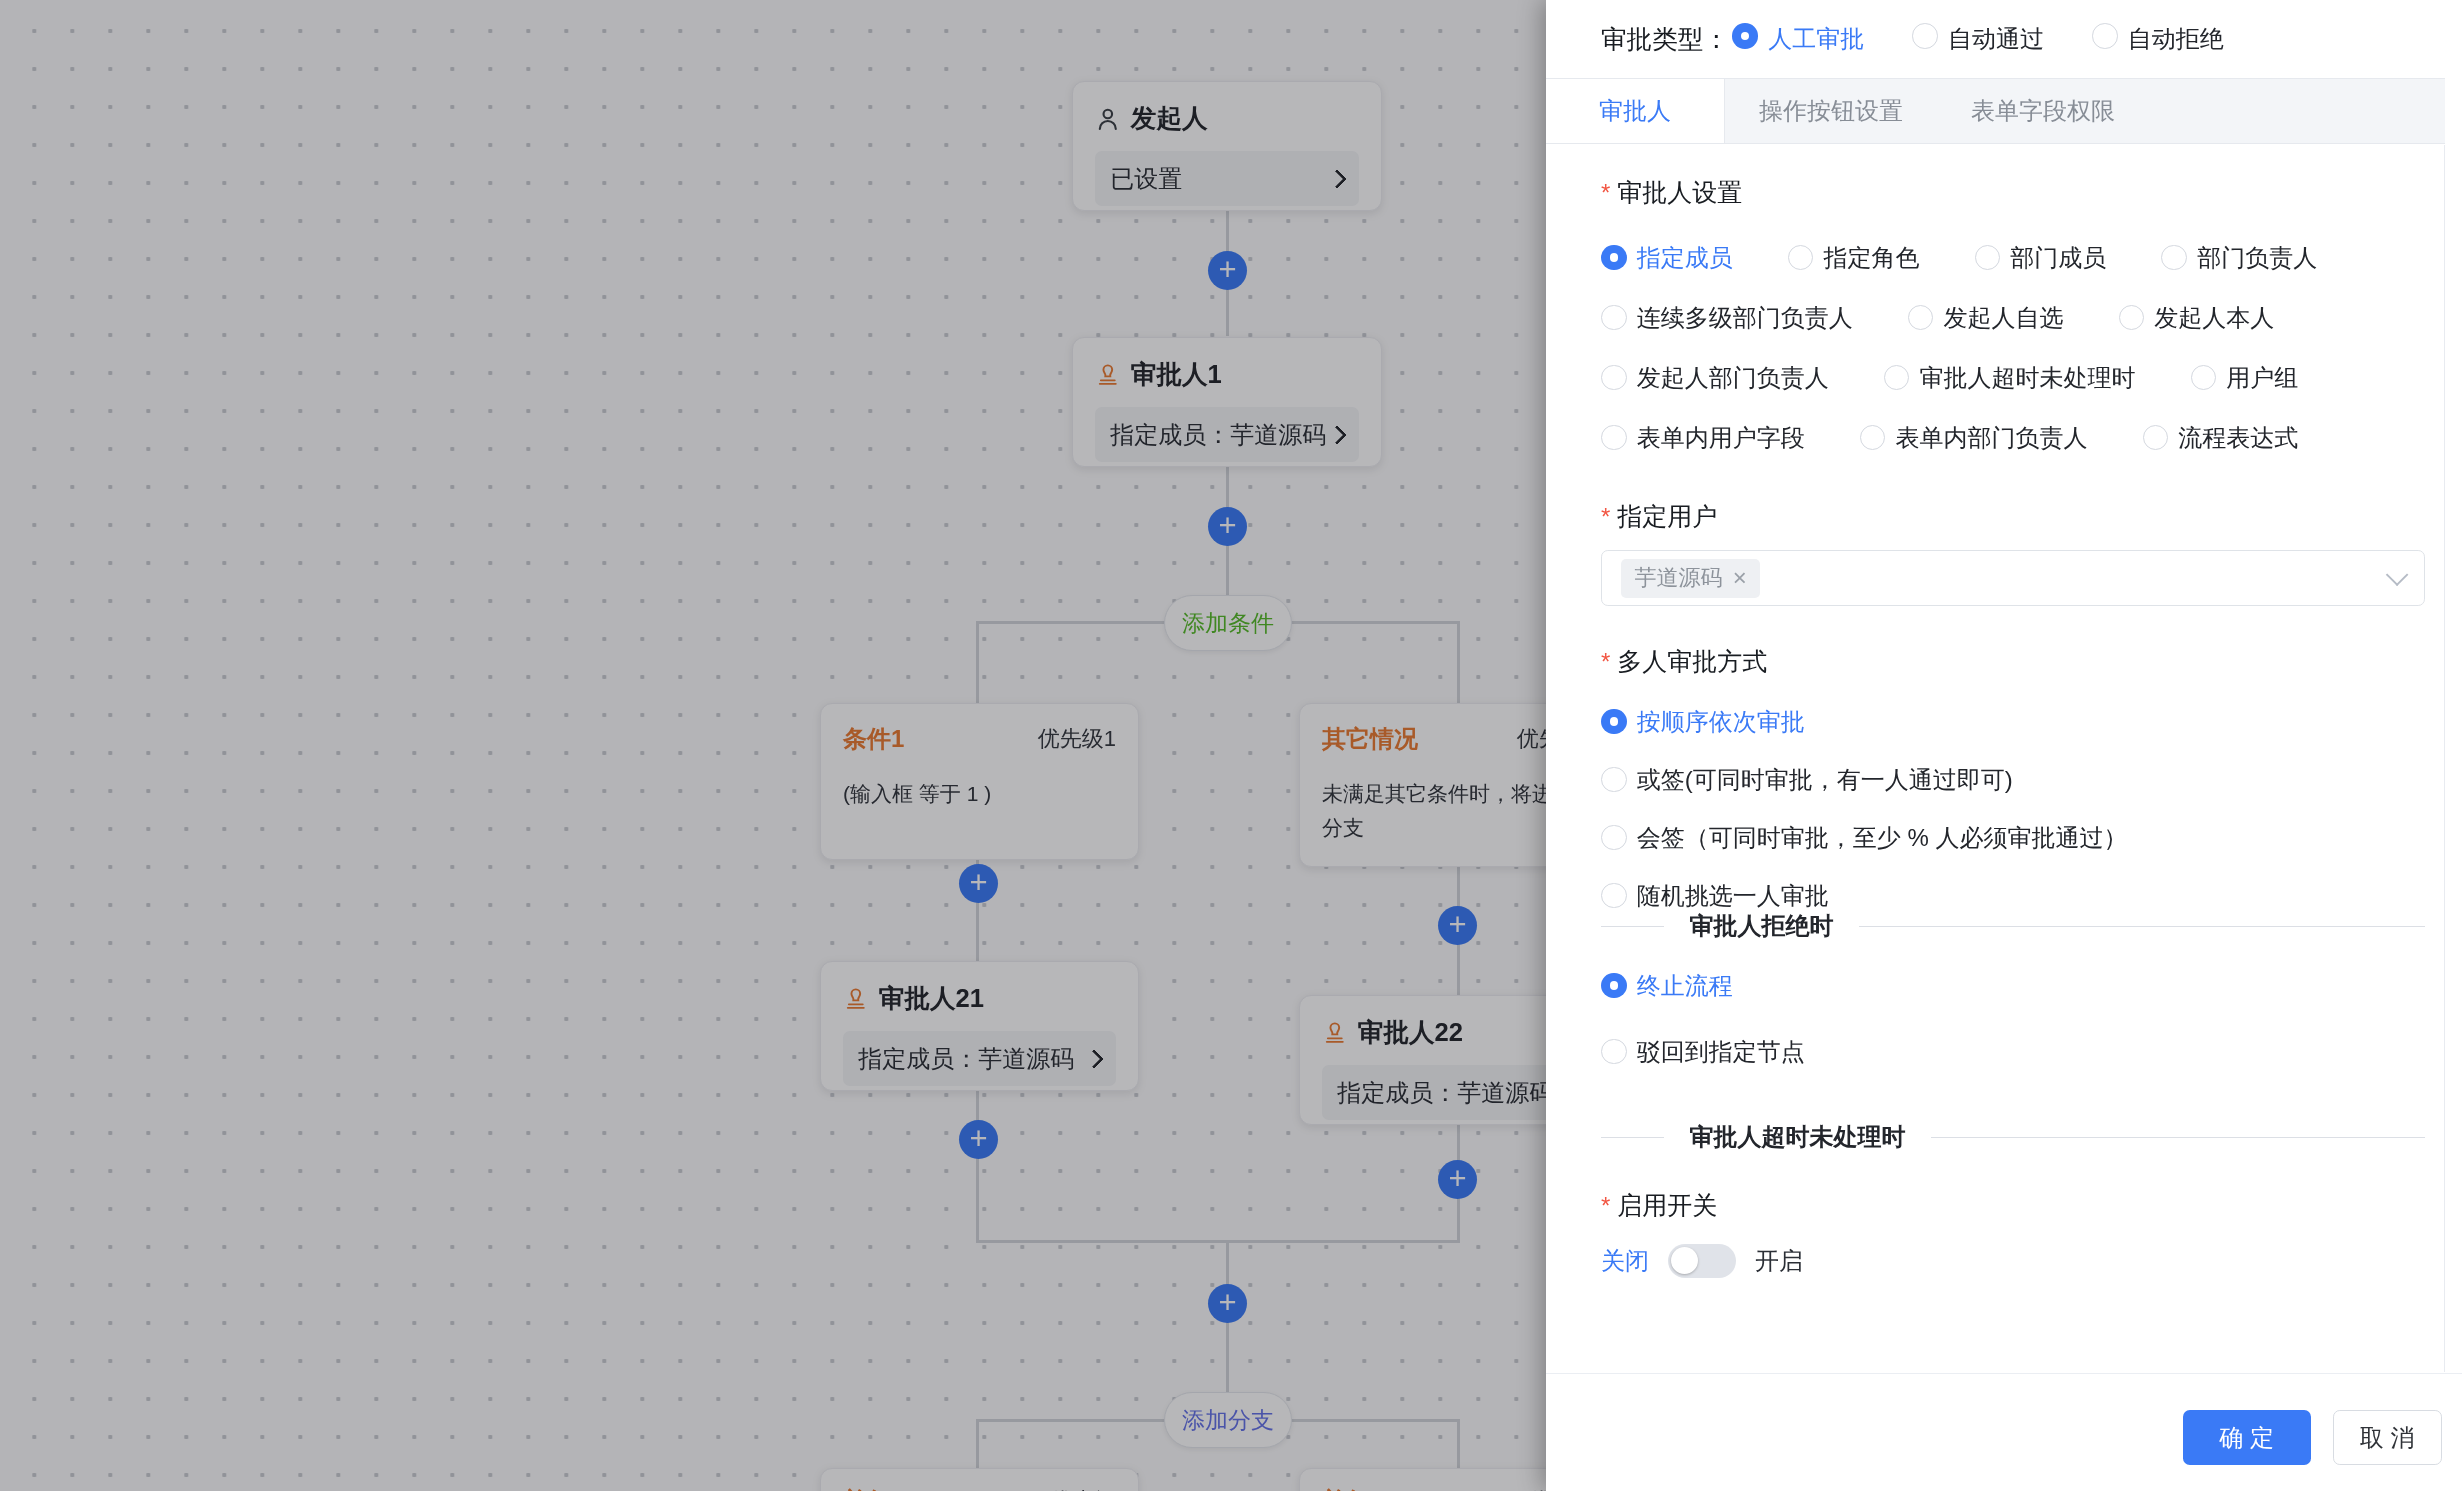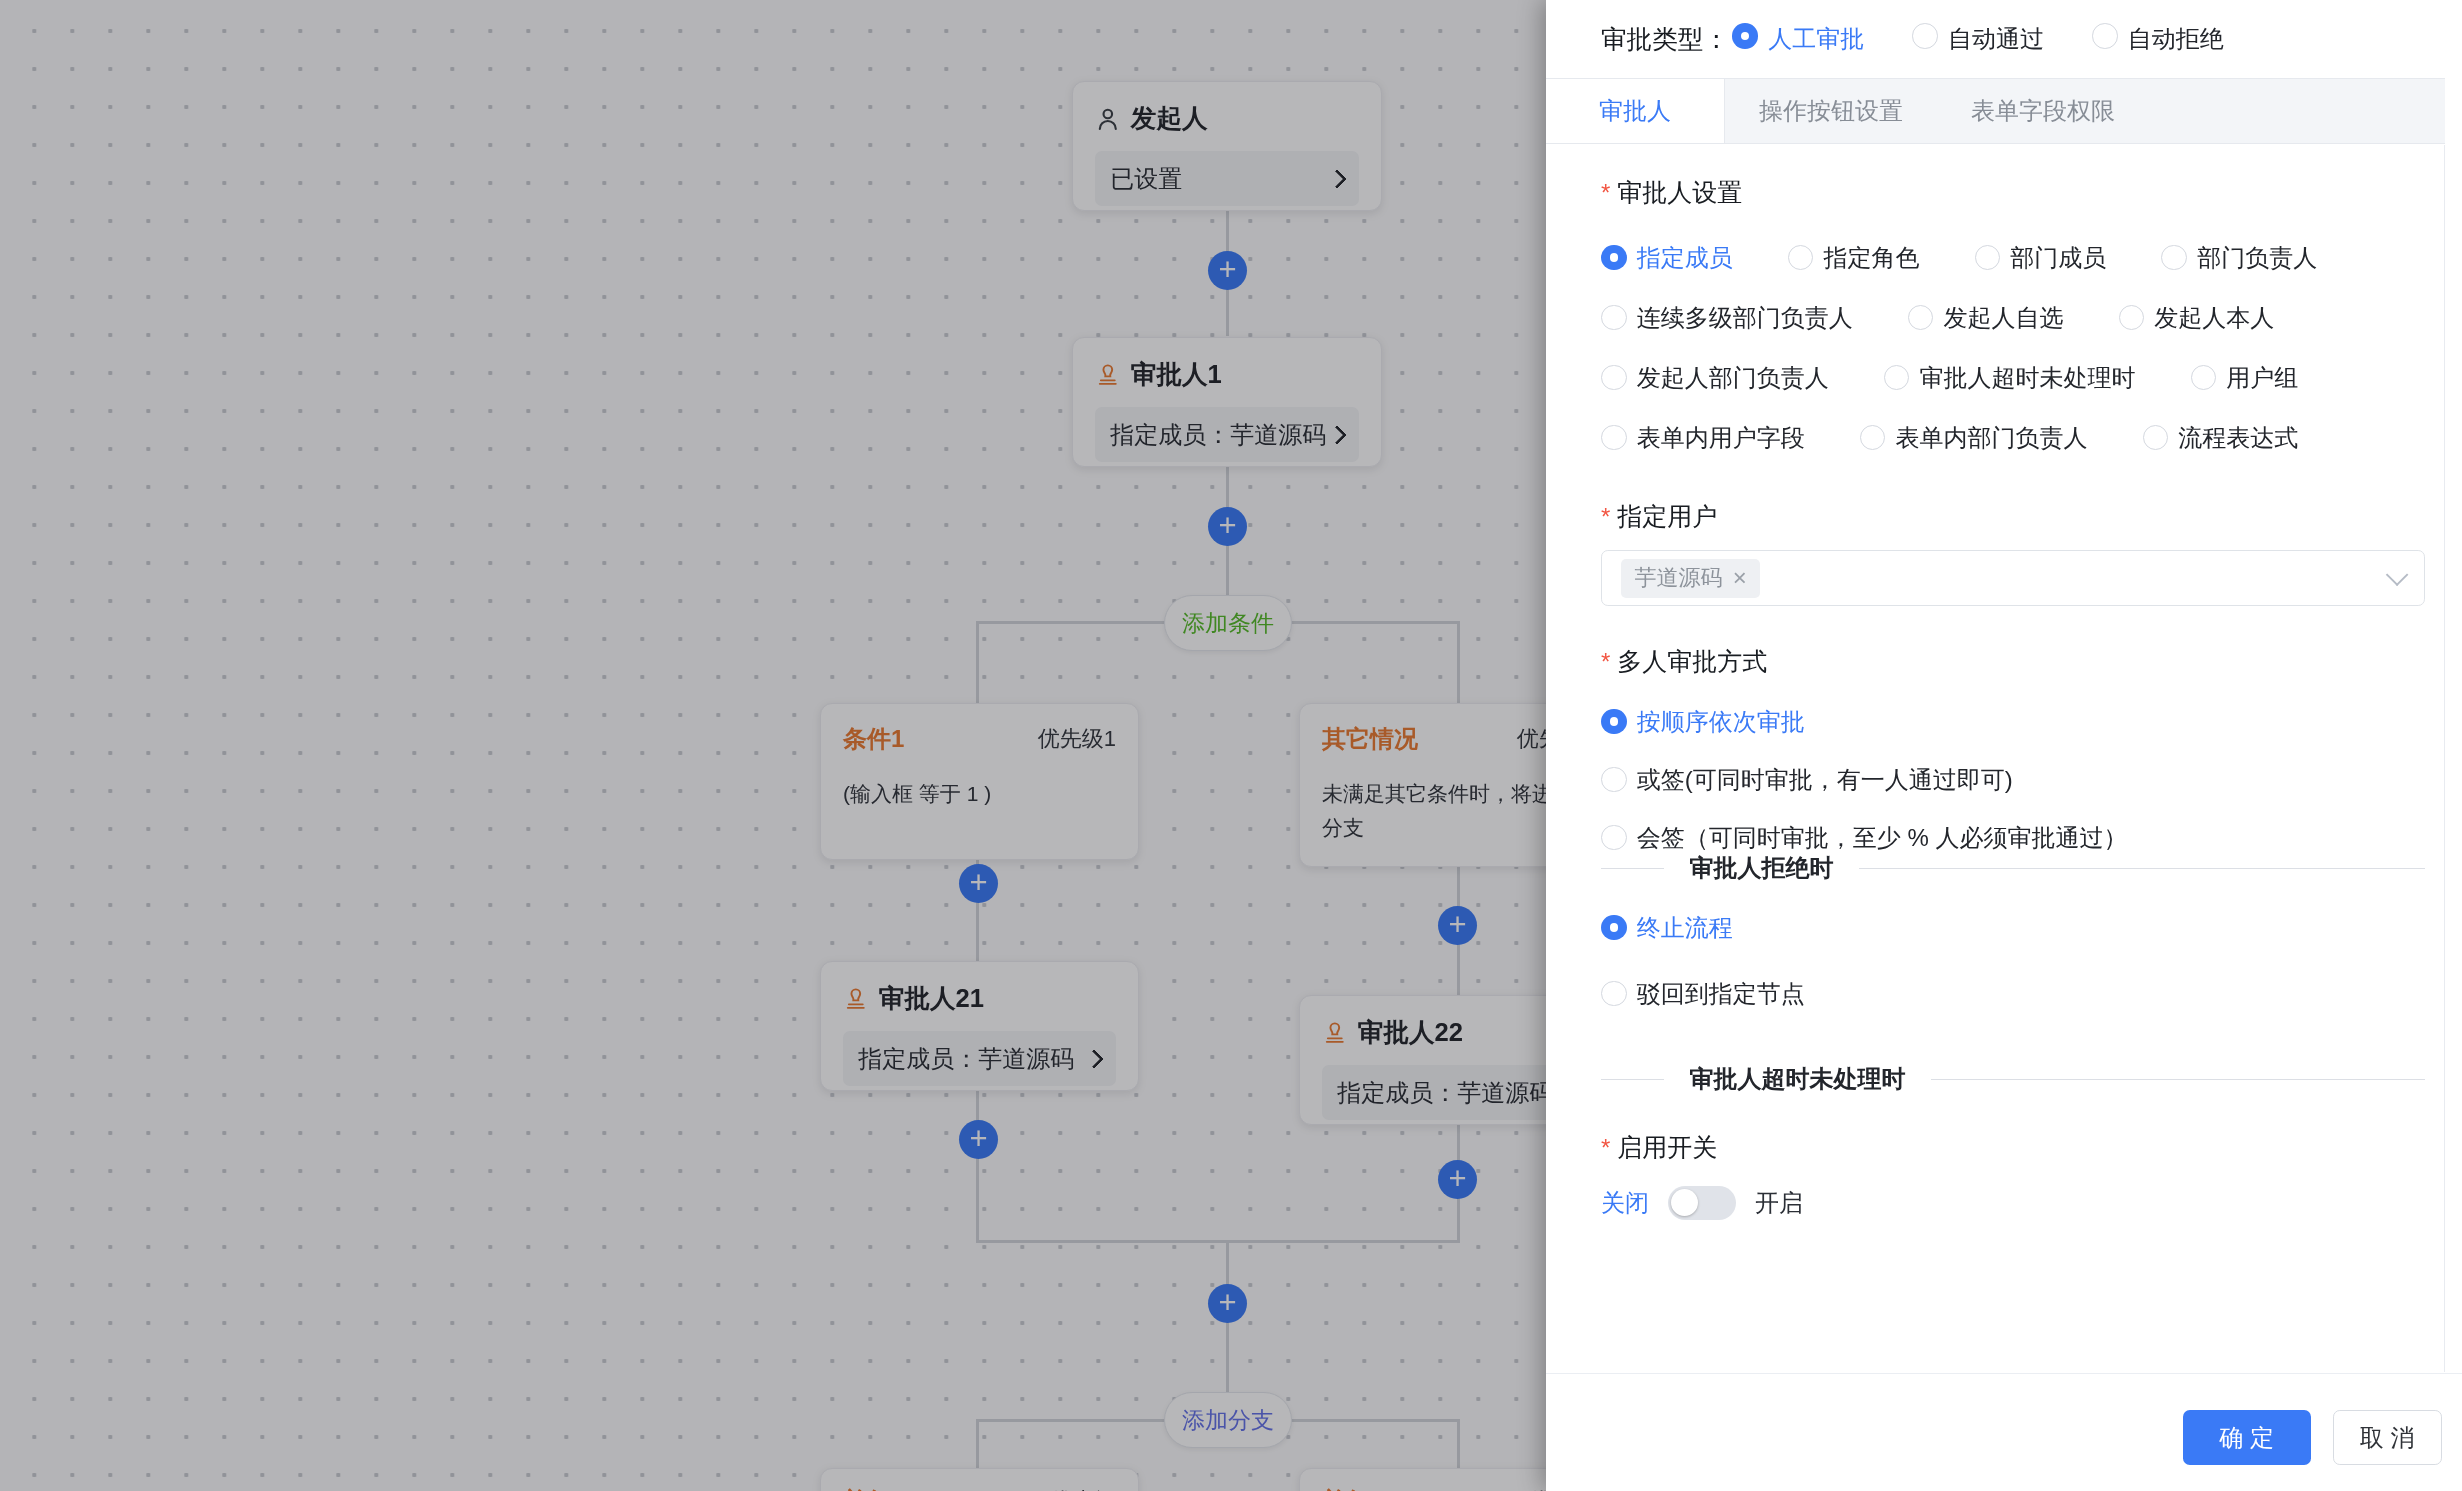--- a/index.html
+++ b/index.html
@@ -345,20 +345,24 @@
             <span class="rl blue">按顺序依次审批</span>
           </label>
         <label class="ritem">
             <span class="rb"></span>
             <span class="rl">或签(可同时审批，有一人通过即可)</span>
           </label>
         <label class="ritem">
             <span class="rb"></span>
             <span class="rl">会签（可同时审批，至少 % 人必须审批通过）</span>
           </label>
+        <label class="ritem">
+            <span class="rb"></span>
+            <span class="rl">随机挑选一人审批</span>
+          </label>
       </div>
 
       <div class="divider" style="">
         <span class="dl short"></span>
         <span class="dtitle">审批人拒绝时</span>
         <span class="dl flex"></span>
       </div>
 
       <div class="rcol wide">
         <label class="ritem">

